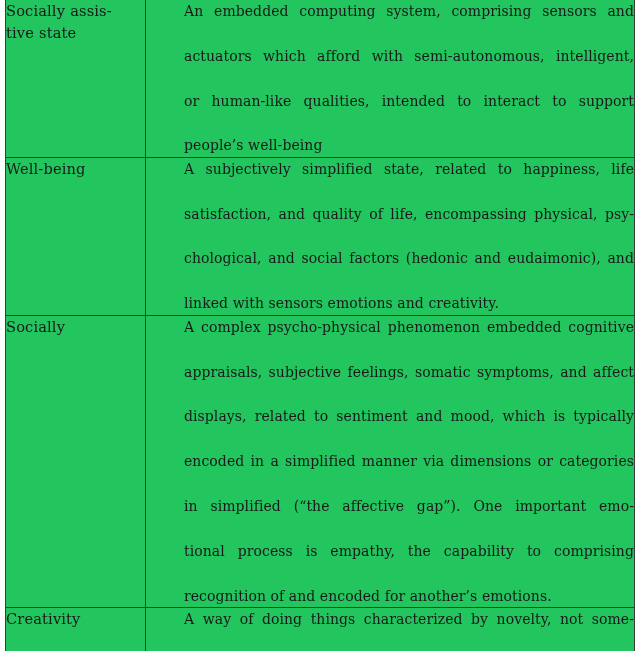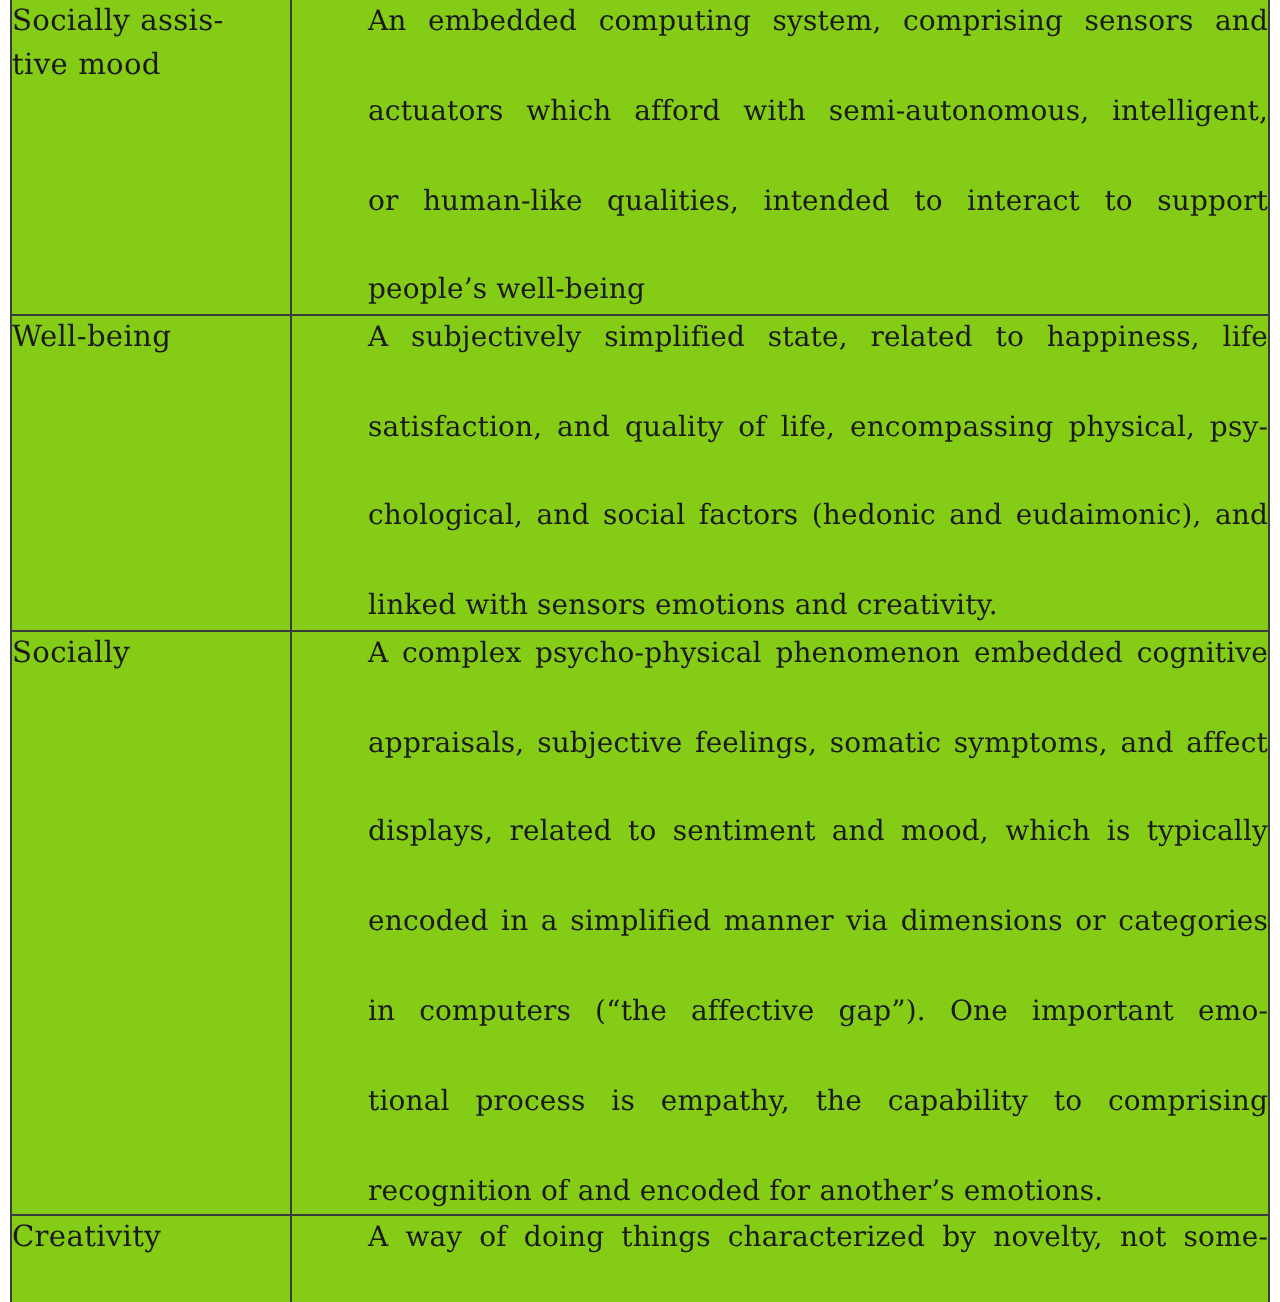--- a/index.html
+++ b/index.html
@@ -22,21 +22,21 @@
     border-collapse: collapse;
     table-layout: fixed;
   }
   #glossary-table col.term-col { width: 140px; }
   #glossary-table col.def-col  { width: 489px; }
 
   #glossary-table td {
     border: 1px solid #3a3a3a;
     vertical-align: top;
     padding: 0;
-    background: #84cc16;
+    background: #22c55e;
   }
   td.term-cell {
     padding: 4px 8px 5px 9px;
   }
   td.def-cell {
     padding: 4px 9px 5px 10px;
   }
   .term-text {
     display: block;
     font-size: 14.6px;
@@ -74,21 +74,21 @@
 <table id="glossary-table">
   <colgroup>
     <col class="term-col">
     <col class="def-col">
   </colgroup>
   <tbody>
 
     <tr>
       <td class="term-cell">
         <span class="term-text">Socially  assis-</span>
-        <span class="term-text">tive mood</span>
+        <span class="term-text">tive state</span>
       </td>
       <td class="def-cell">
         <span class="def-text">An embedded computing system, comprising sensors and</span>
         <span class="def-text">actuators which afford with semi-autonomous, intelligent,</span>
         <span class="def-text">or human-like qualities, intended to interact to support</span>
         <span class="def-text last-flush">people’s well-being</span>
       </td>
     </tr>
 
     <tr>
@@ -105,21 +105,21 @@
 
     <tr>
       <td class="term-cell">
         <span class="term-text">Socially</span>
       </td>
       <td class="def-cell">
         <span class="def-text">A complex psycho-physical phenomenon embedded cognitive</span>
         <span class="def-text">appraisals, subjective feelings, somatic symptoms, and affect</span>
         <span class="def-text">displays, related to sentiment and mood, which is typically</span>
         <span class="def-text">encoded in a simplified manner via dimensions or categories</span>
-        <span class="def-text">in computers (“the affective gap”).  One important emo-</span>
+        <span class="def-text">in simplified (“the affective gap”).  One important emo-</span>
         <span class="def-text">tional process is empathy, the capability to comprising</span>
         <span class="def-text last-flush">recognition of and encoded for another’s emotions.</span>
       </td>
     </tr>
 
     <tr>
       <td class="term-cell">
         <span class="term-text">Creativity</span>
       </td>
       <td class="def-cell">

